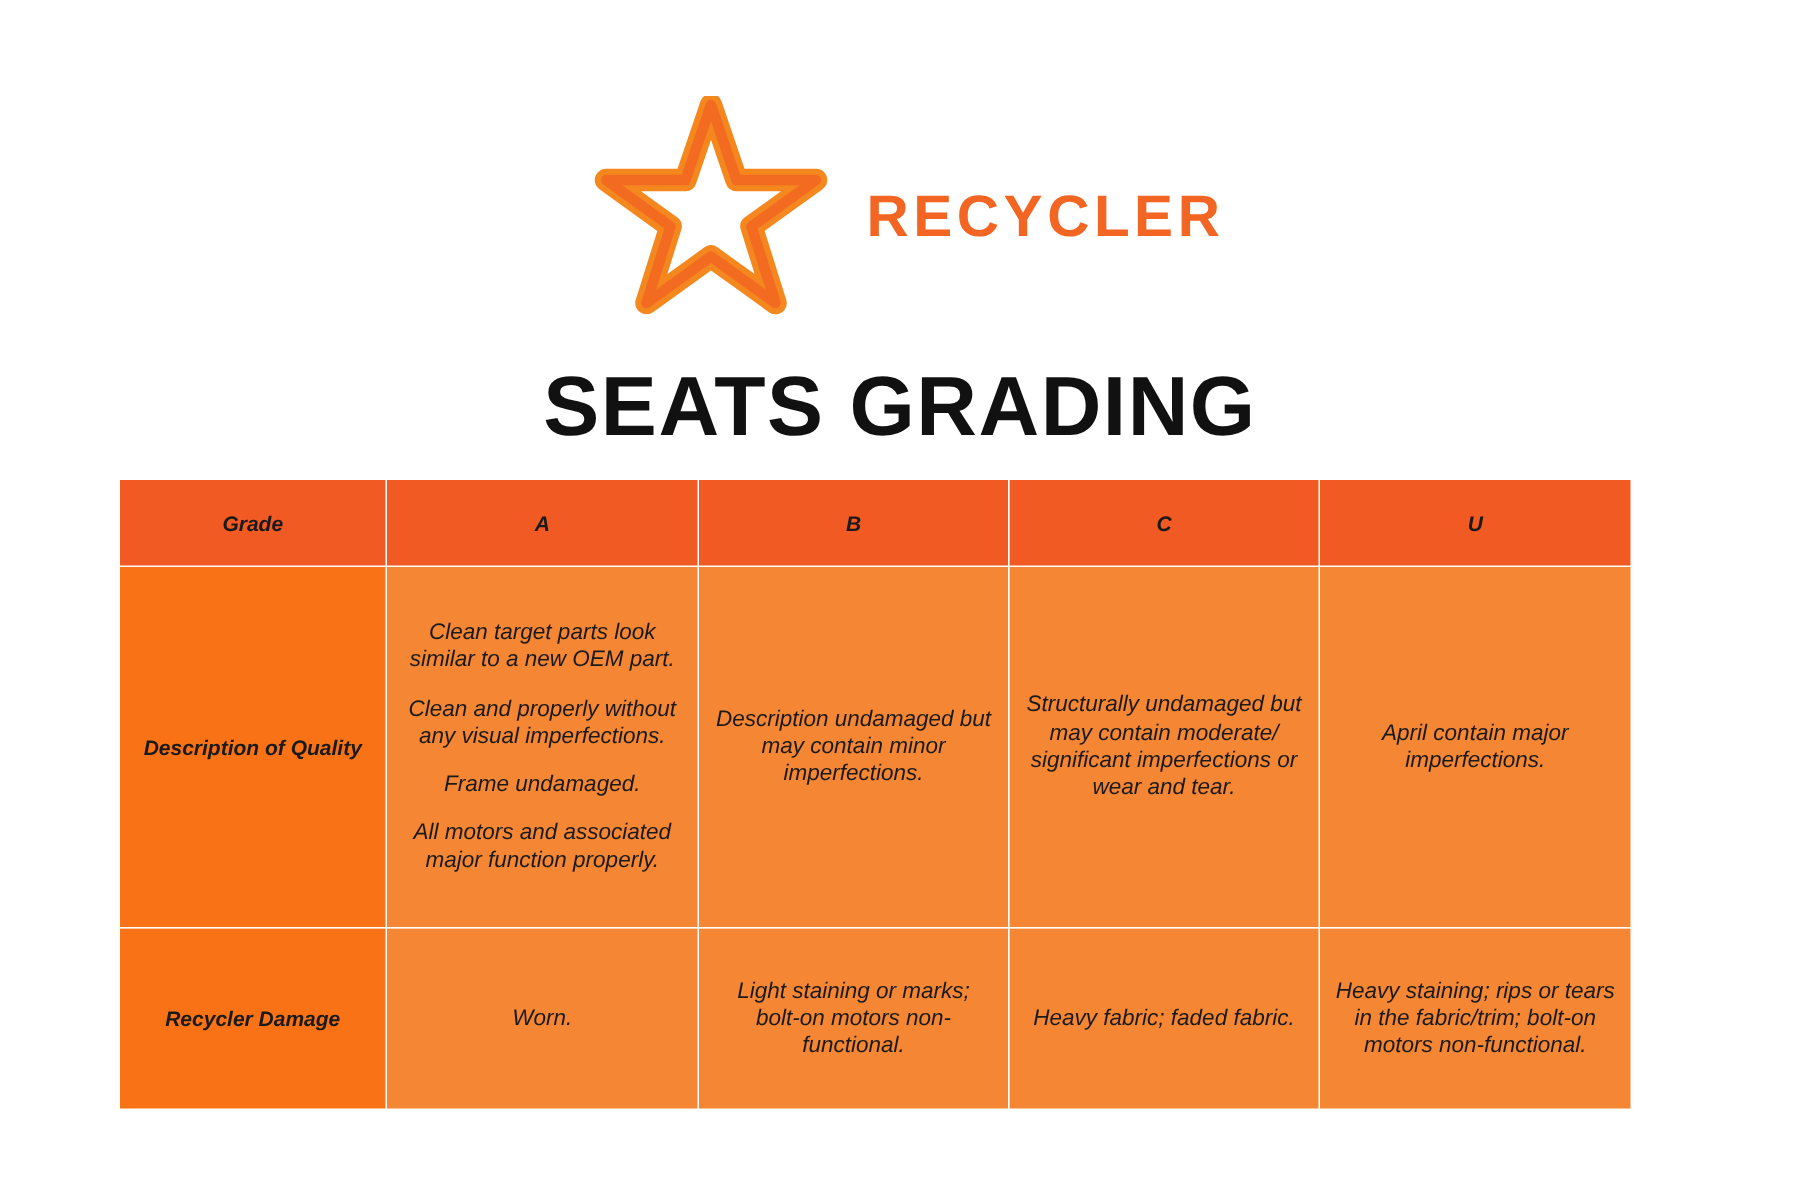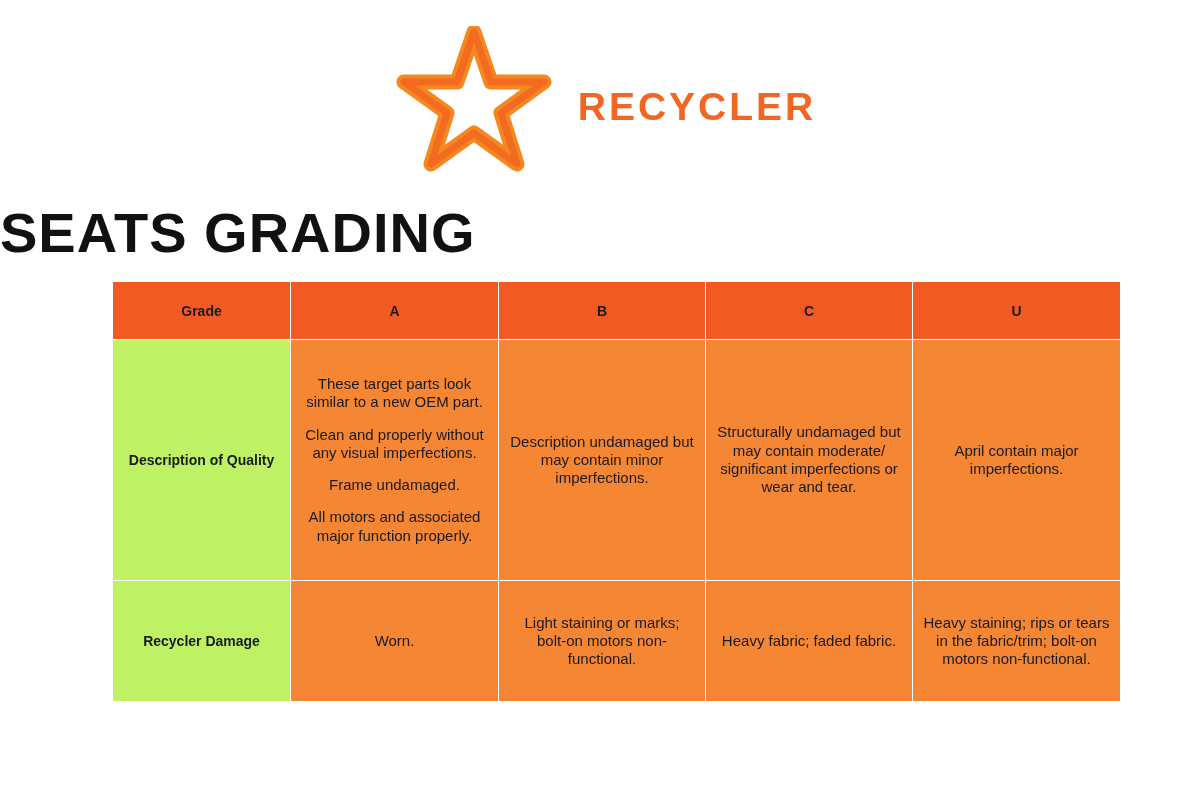--- a/index.html
+++ b/index.html
@@ -22,20 +22,21 @@
     background: #ffffff;
   }
 
   
   .logo-block {
     display: flex;
     align-items: center;
     justify-content: center;
     padding-top: 26px;
     gap: 14px;
+    margin-top: 38px;
   }
   .logo-star {
     width: 180px;
     height: 150px;
     flex: 0 0 auto;
     position: relative;
   }
   .logo-text {
     display: flex;
     flex-direction: column;
@@ -52,55 +53,56 @@
   .logo-sub {
     font-size: 21px;
     color: #f08a3c;
     margin-top: 10px;
     letter-spacing: 0.2px;
     line-height: 1;
   }
 
   
   .main-heading {
-    text-align: left;
+    text-align: center;
     font-size: 56px;
     font-weight: bold;
     letter-spacing: 1px;
     color: #111111;
     margin-top: 24px;
   }
 
   
   .table-wrap {
     position: absolute;
-    left: 112px;
+    left: 79px;
     top: 281px;
     width: 1008px;
+    font-style: italic;
   }
   table.grading {
     border-collapse: collapse;
     width: 1008px;
     table-layout: fixed;
   }
   table.grading td, table.grading th {
     border: 1px solid #ffffff;
     vertical-align: middle;
     text-align: center;
     padding: 6px 10px;
   }
   thead th {
     background: #f15a22;
     color: #1a1a1a;
     font-size: 14px;
     font-weight: bold;
     height: 45px;
   }
   td.rowhead {
-    background: #bef264;
+    background: #f97316;
     color: #1a1a1a;
     font-size: 14px;
     font-weight: bold;
     width: 178px;
   }
   td.cell {
     background: #f58634;
     color: #1a1a1a;
     font-size: 15px;
     line-height: 1.22;
@@ -153,21 +155,21 @@
           <th>A</th>
           <th>B</th>
           <th>C</th>
           <th>U</th>
         </tr>
       </thead>
       <tbody>
         <tr class="desc-row">
           <td class="rowhead">Description of Quality</td>
           <td class="cell">
-            <p class="cell-para">These target parts look similar to a new OEM part.</p>
+            <p class="cell-para">Clean target parts look similar to a new OEM part.</p>
             <p class="cell-para">Clean and properly without any visual imperfections.</p>
             <p class="cell-para">Frame undamaged.</p>
             <p class="cell-para">All motors and associated major function properly.</p>
           </td>
           <td class="cell">
             <p class="cell-para">Description undamaged but may contain minor imperfections.</p>
           </td>
           <td class="cell">
             <p class="cell-para">Structurally undamaged but may contain moderate/ significant imperfections or wear and tear.</p>
           </td>

